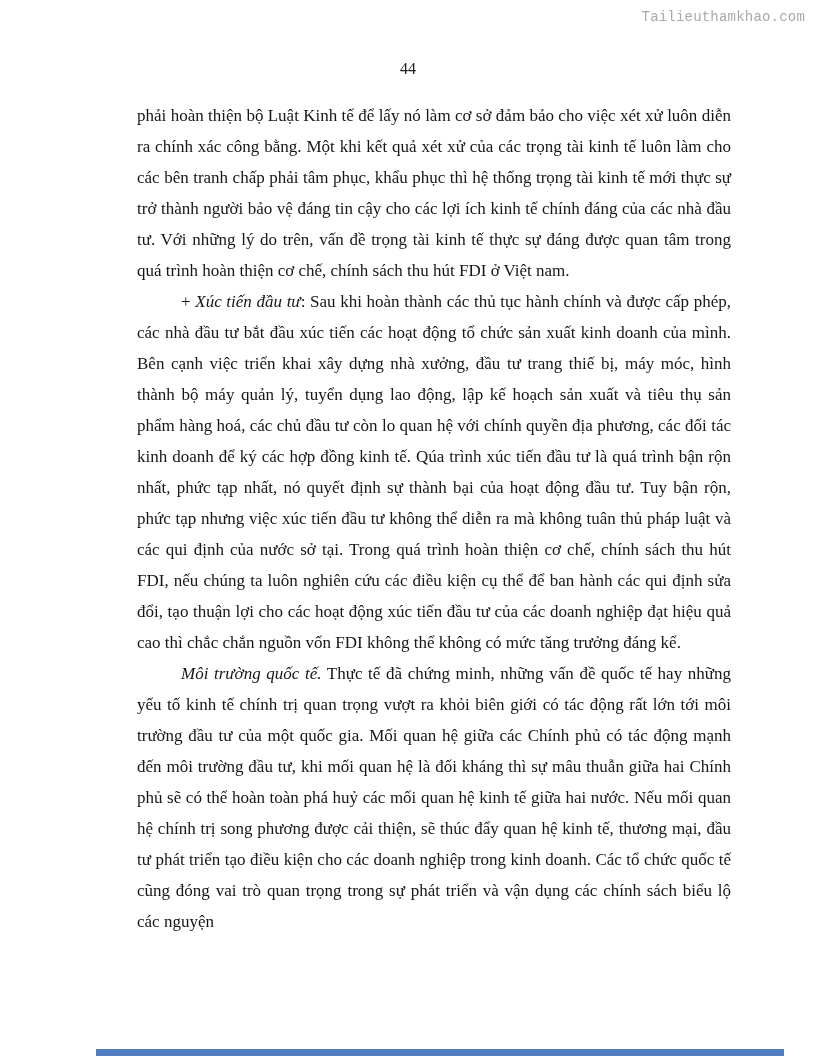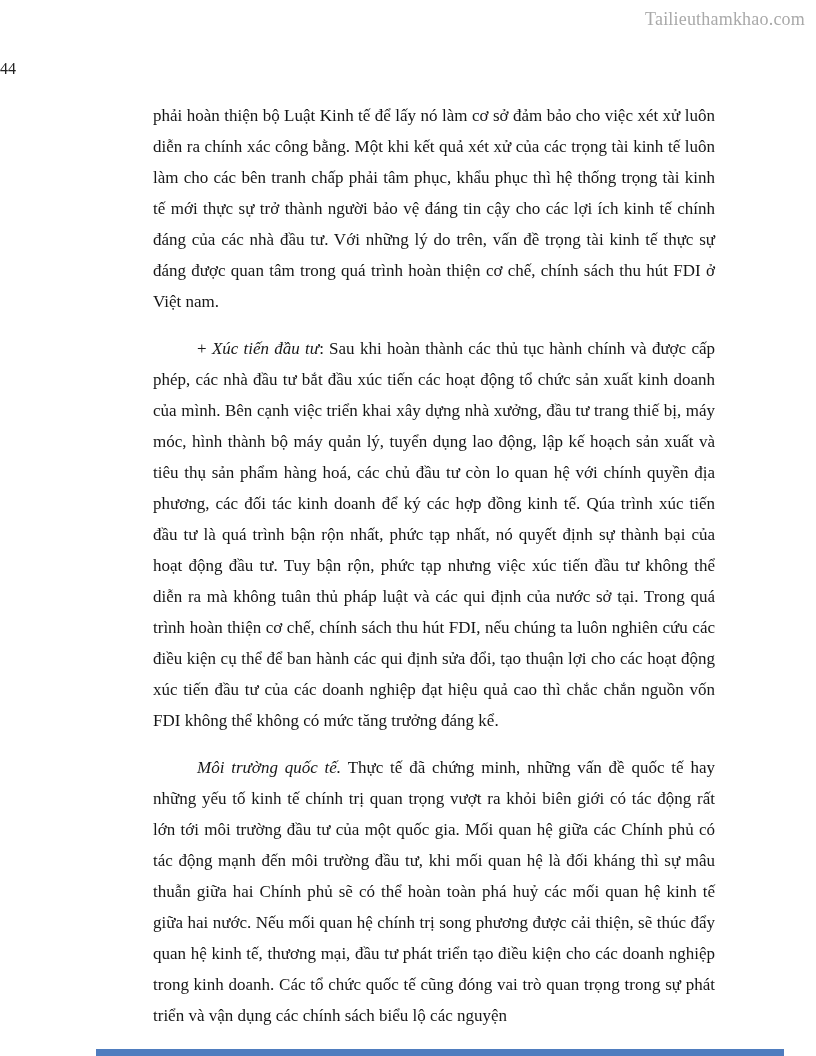--- a/index.html
+++ b/index.html
@@ -10,41 +10,42 @@
     width: 816px;
     height: 1056px;
     background: #ffffff;
     position: relative;
     overflow: hidden;
   }
   .watermark {
     position: absolute;
     top: 9px;
     right: 11px;
-    font-family: Liberation Serif, serif;
-    font-size: 18px;
+    font-family: Liberation Mono, monospace;
+    font-size: 14px;
     color: #a9a9a9;
     letter-spacing: 0.2px;
   }
   .page-number {
     padding-top: 60px;
+    text-align: center;
     font-family: "Liberation Serif", serif;
     font-size: 16px;
     color: #222222;
   }
   .content {
     margin: 22px 85px 0 137px;
     font-family: "Liberation Serif", serif;
     font-size: 17px;
     line-height: 31px;
     color: #161616;
     text-align: justify;
   }
   .content p {
-    margin: 16px;
+    margin: 0;
     padding: 0;
   }
   .content p.indent {
     text-indent: 44px;
     font-family: Liberation Serif, serif;
   }
   .it {
     font-style: italic;
   }
   .footer-bar {

